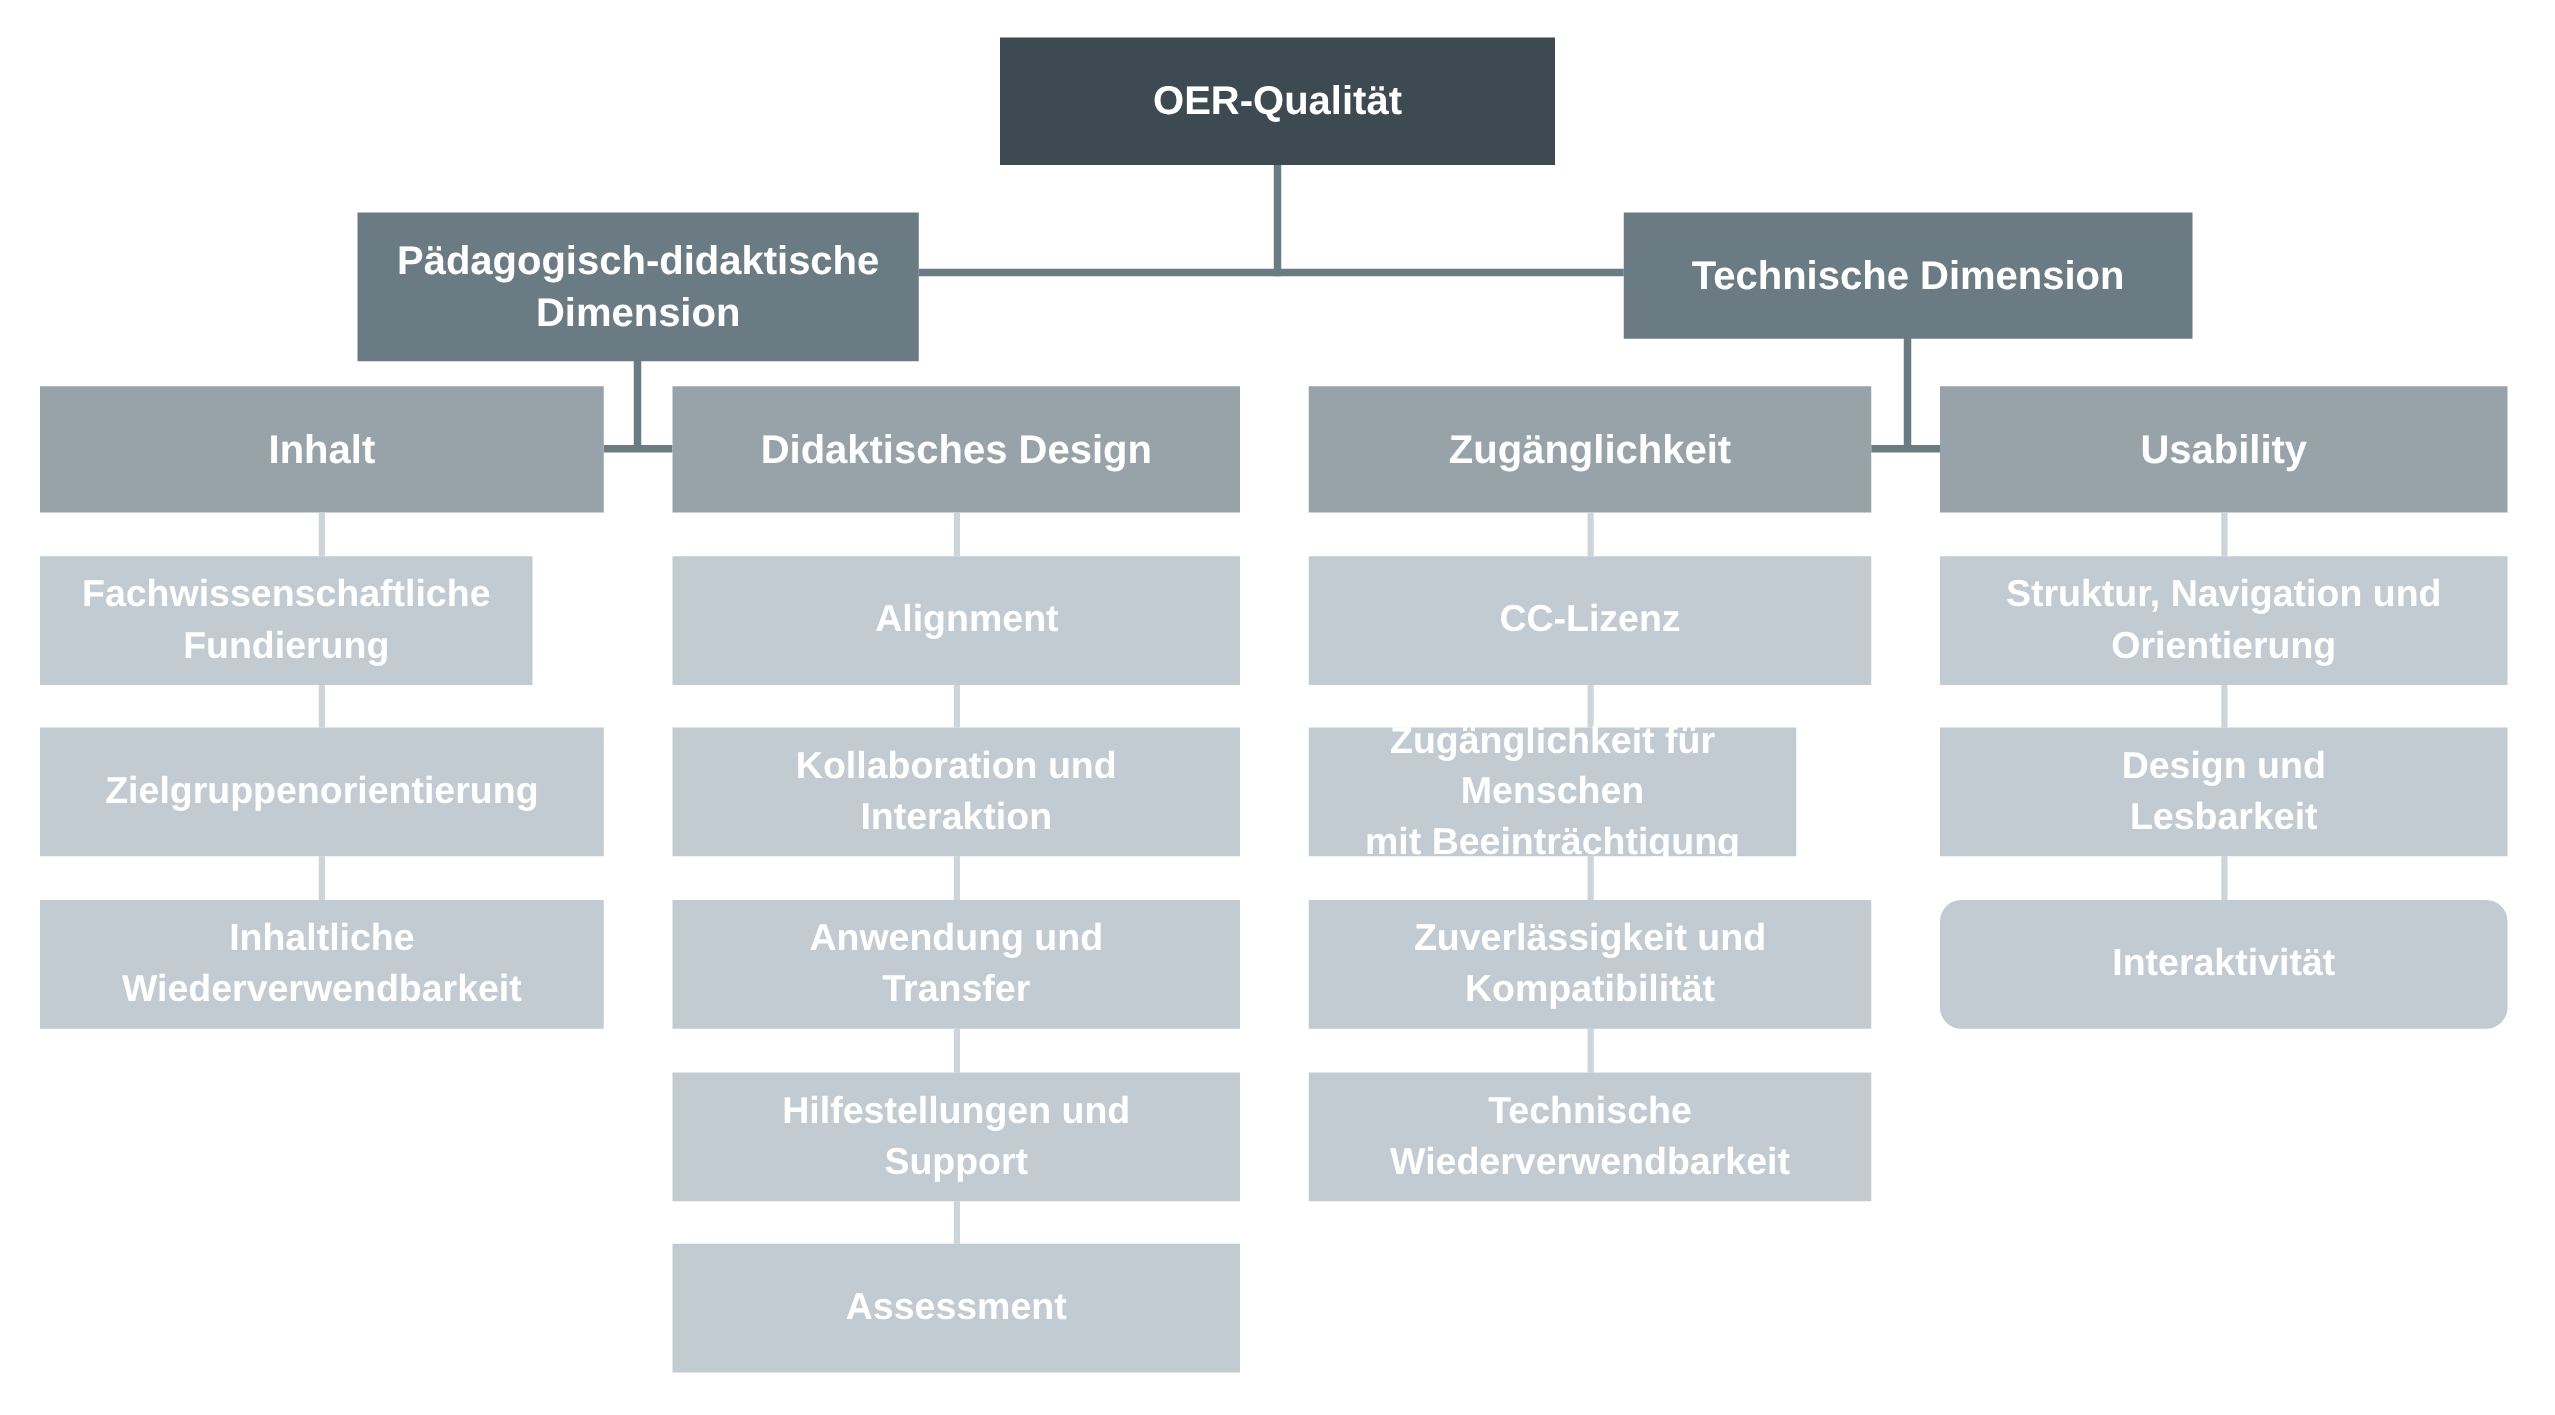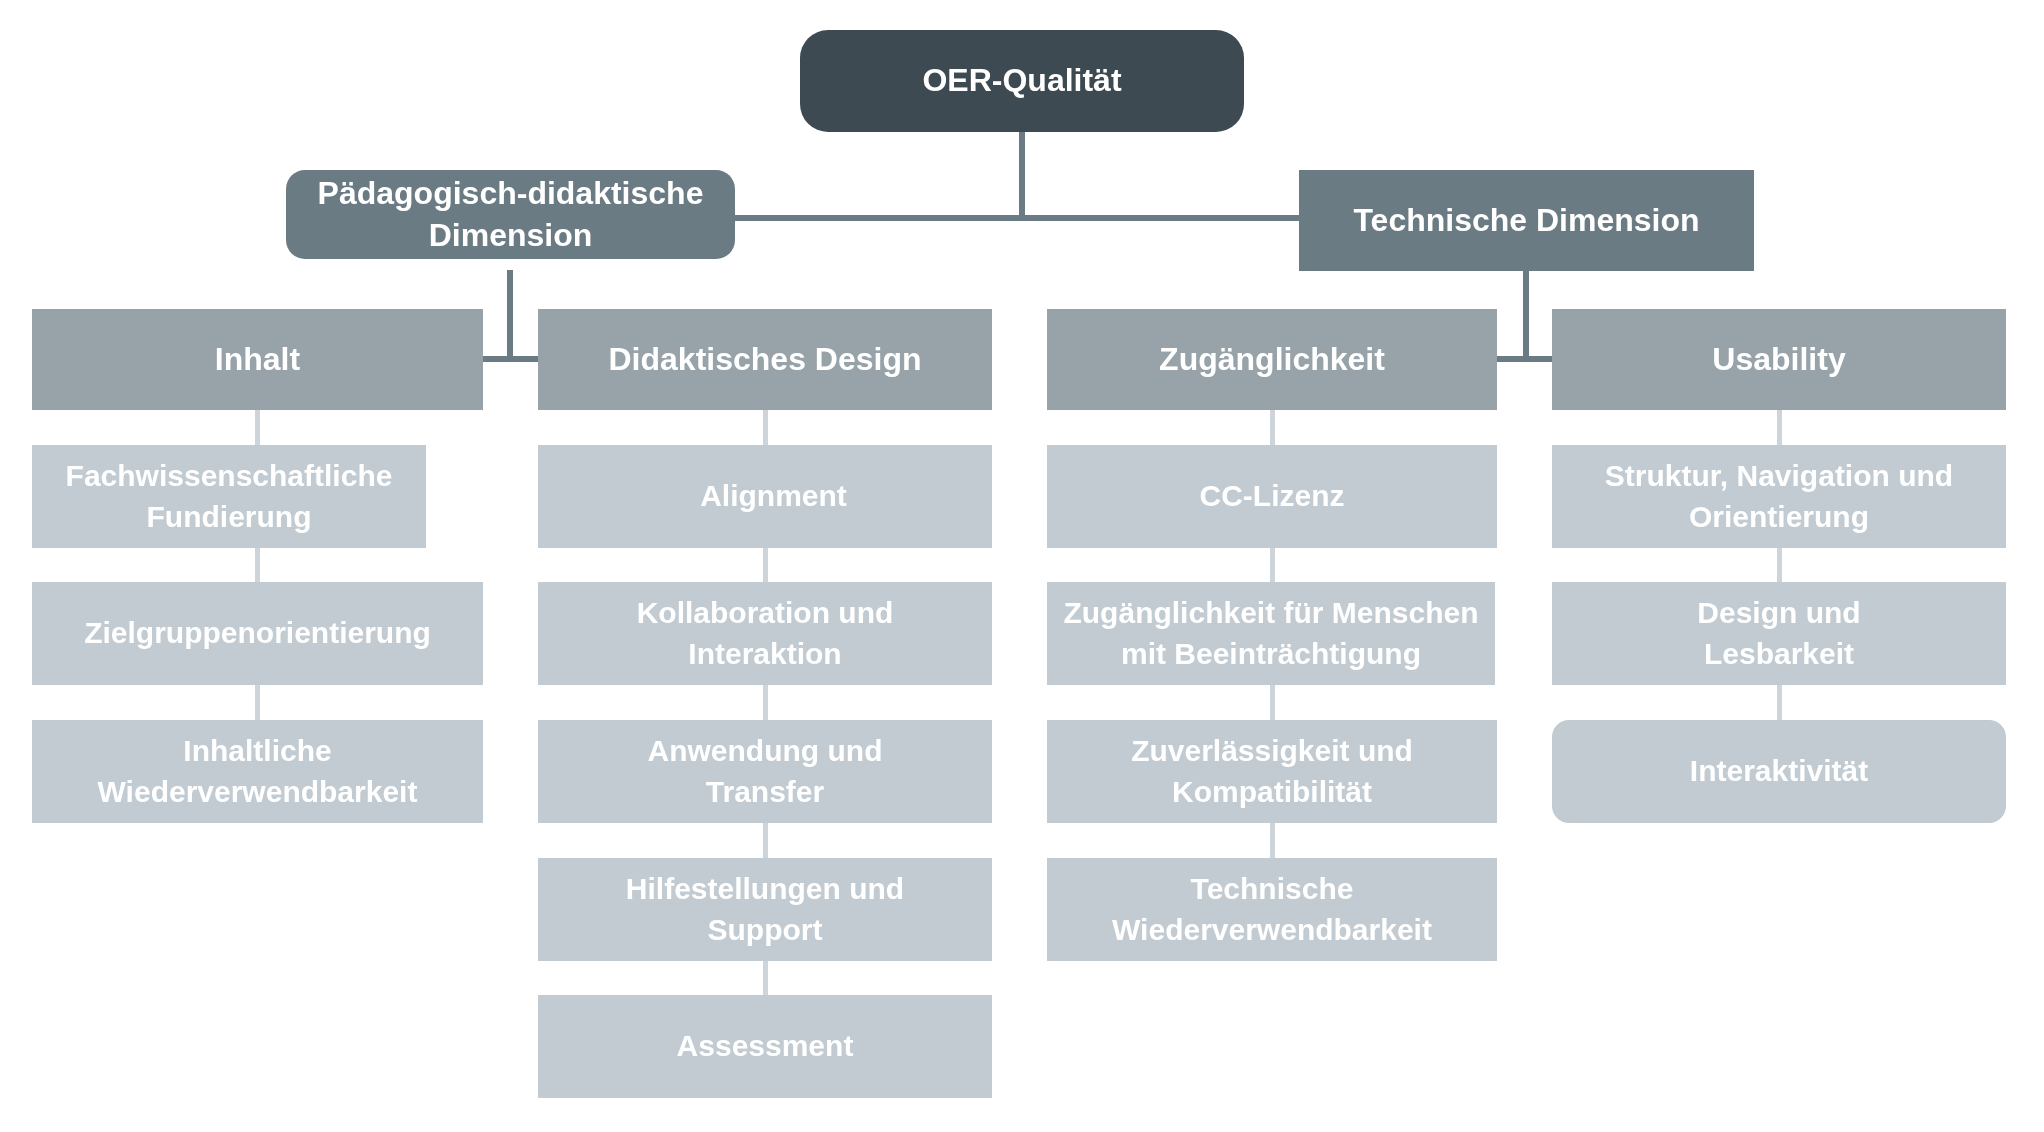--- a/index.html
+++ b/index.html
@@ -29,26 +29,26 @@
   .item { background: var(--item-bg, #c2cbd1); font-size: 30px; line-height: 1.35; }
   .line { position: absolute; }
   .line.dark  { background: var(--connector-dark, #6b7b83); }
   .line.light { background: var(--connector-light, #cdd5da); }
 </style>
 </head>
 <body>
 
 <div class="canvas">
 
-  <div class="box l1" style="left:800px; top:30px; width:444px; height:102px;border-radius:28px;">OER-Qualität</div>
+  <div class="box l1" style="left:800px; top:30px; width:444px; height:102px;">OER-Qualität</div>
 
   <div class="line dark" style="left:1019px; top:132px; width:6px; height:89px;"></div>
   <div class="line dark" style="left:735px; top:215px; width:564px; height:6px;"></div>
 
-  <div class="box l2" style="left:286px; top:170px; width:449px; height:89px;border-radius:19px;">Pädagogisch-didaktische
+  <div class="box l2" style="left:286px; top:170px; width:449px; height:119px;">Pädagogisch-didaktische
 Dimension</div>
   <div class="box l2" style="left:1299px; top:170px; width:455px; height:101px;">Technische Dimension</div>
 
   <div class="line dark" style="left:507px; top:270px; width:6px; height:89px;"></div>
   <div class="line dark" style="left:483px; top:356px; width:55px; height:6px;"></div>
   <div class="line dark" style="left:1523px; top:270px; width:6px; height:89px;"></div>
   <div class="line dark" style="left:1497px; top:356px; width:55px; height:6px;"></div>
 
   <div class="box l3" style="left:32px; top:309px; width:451px; height:101px;">Inhalt</div>
   <div class="box l3" style="left:538px; top:309px; width:454px; height:101px;">Didaktisches Design</div>
@@ -83,21 +83,21 @@
   <div class="box item" style="left:538px; top:445px; width:454px; height:103px;padding-left:23px;">Alignment</div>
   <div class="box item" style="left:538px; top:582px; width:454px; height:103px;">Kollaboration und
 Interaktion</div>
   <div class="box item" style="left:538px; top:720px; width:454px; height:103px;">Anwendung und
 Transfer</div>
   <div class="box item" style="left:538px; top:858px; width:454px; height:103px;">Hilfestellungen und
 Support</div>
   <div class="box item" style="left:1047px; top:445px; width:450px; height:103px;">CC-Lizenz</div>
 
   <div class="box item" style="left:538px; top:995px; width:454px; height:103px;">Assessment</div>
-  <div class="box item" style="left:1047px; top:582px; width:448px; height:103px;">Zugänglichkeit für Menschen
+  <div class="box item" style="left:1047px; top:582px; width:390px; height:103px;">Zugänglichkeit für Menschen
 mit Beeinträchtigung</div>
   <div class="box item" style="left:1047px; top:720px; width:450px; height:103px;">Zuverlässigkeit und
 Kompatibilität</div>
   <div class="box item" style="left:1047px; top:858px; width:450px; height:103px;">Technische
 Wiederverwendbarkeit</div>
 
   <div class="box item" style="left:1552px; top:445px; width:454px; height:103px;">Struktur, Navigation und
 Orientierung</div>
   <div class="box item" style="left:1552px; top:582px; width:454px; height:103px;">Design und
 Lesbarkeit</div>

